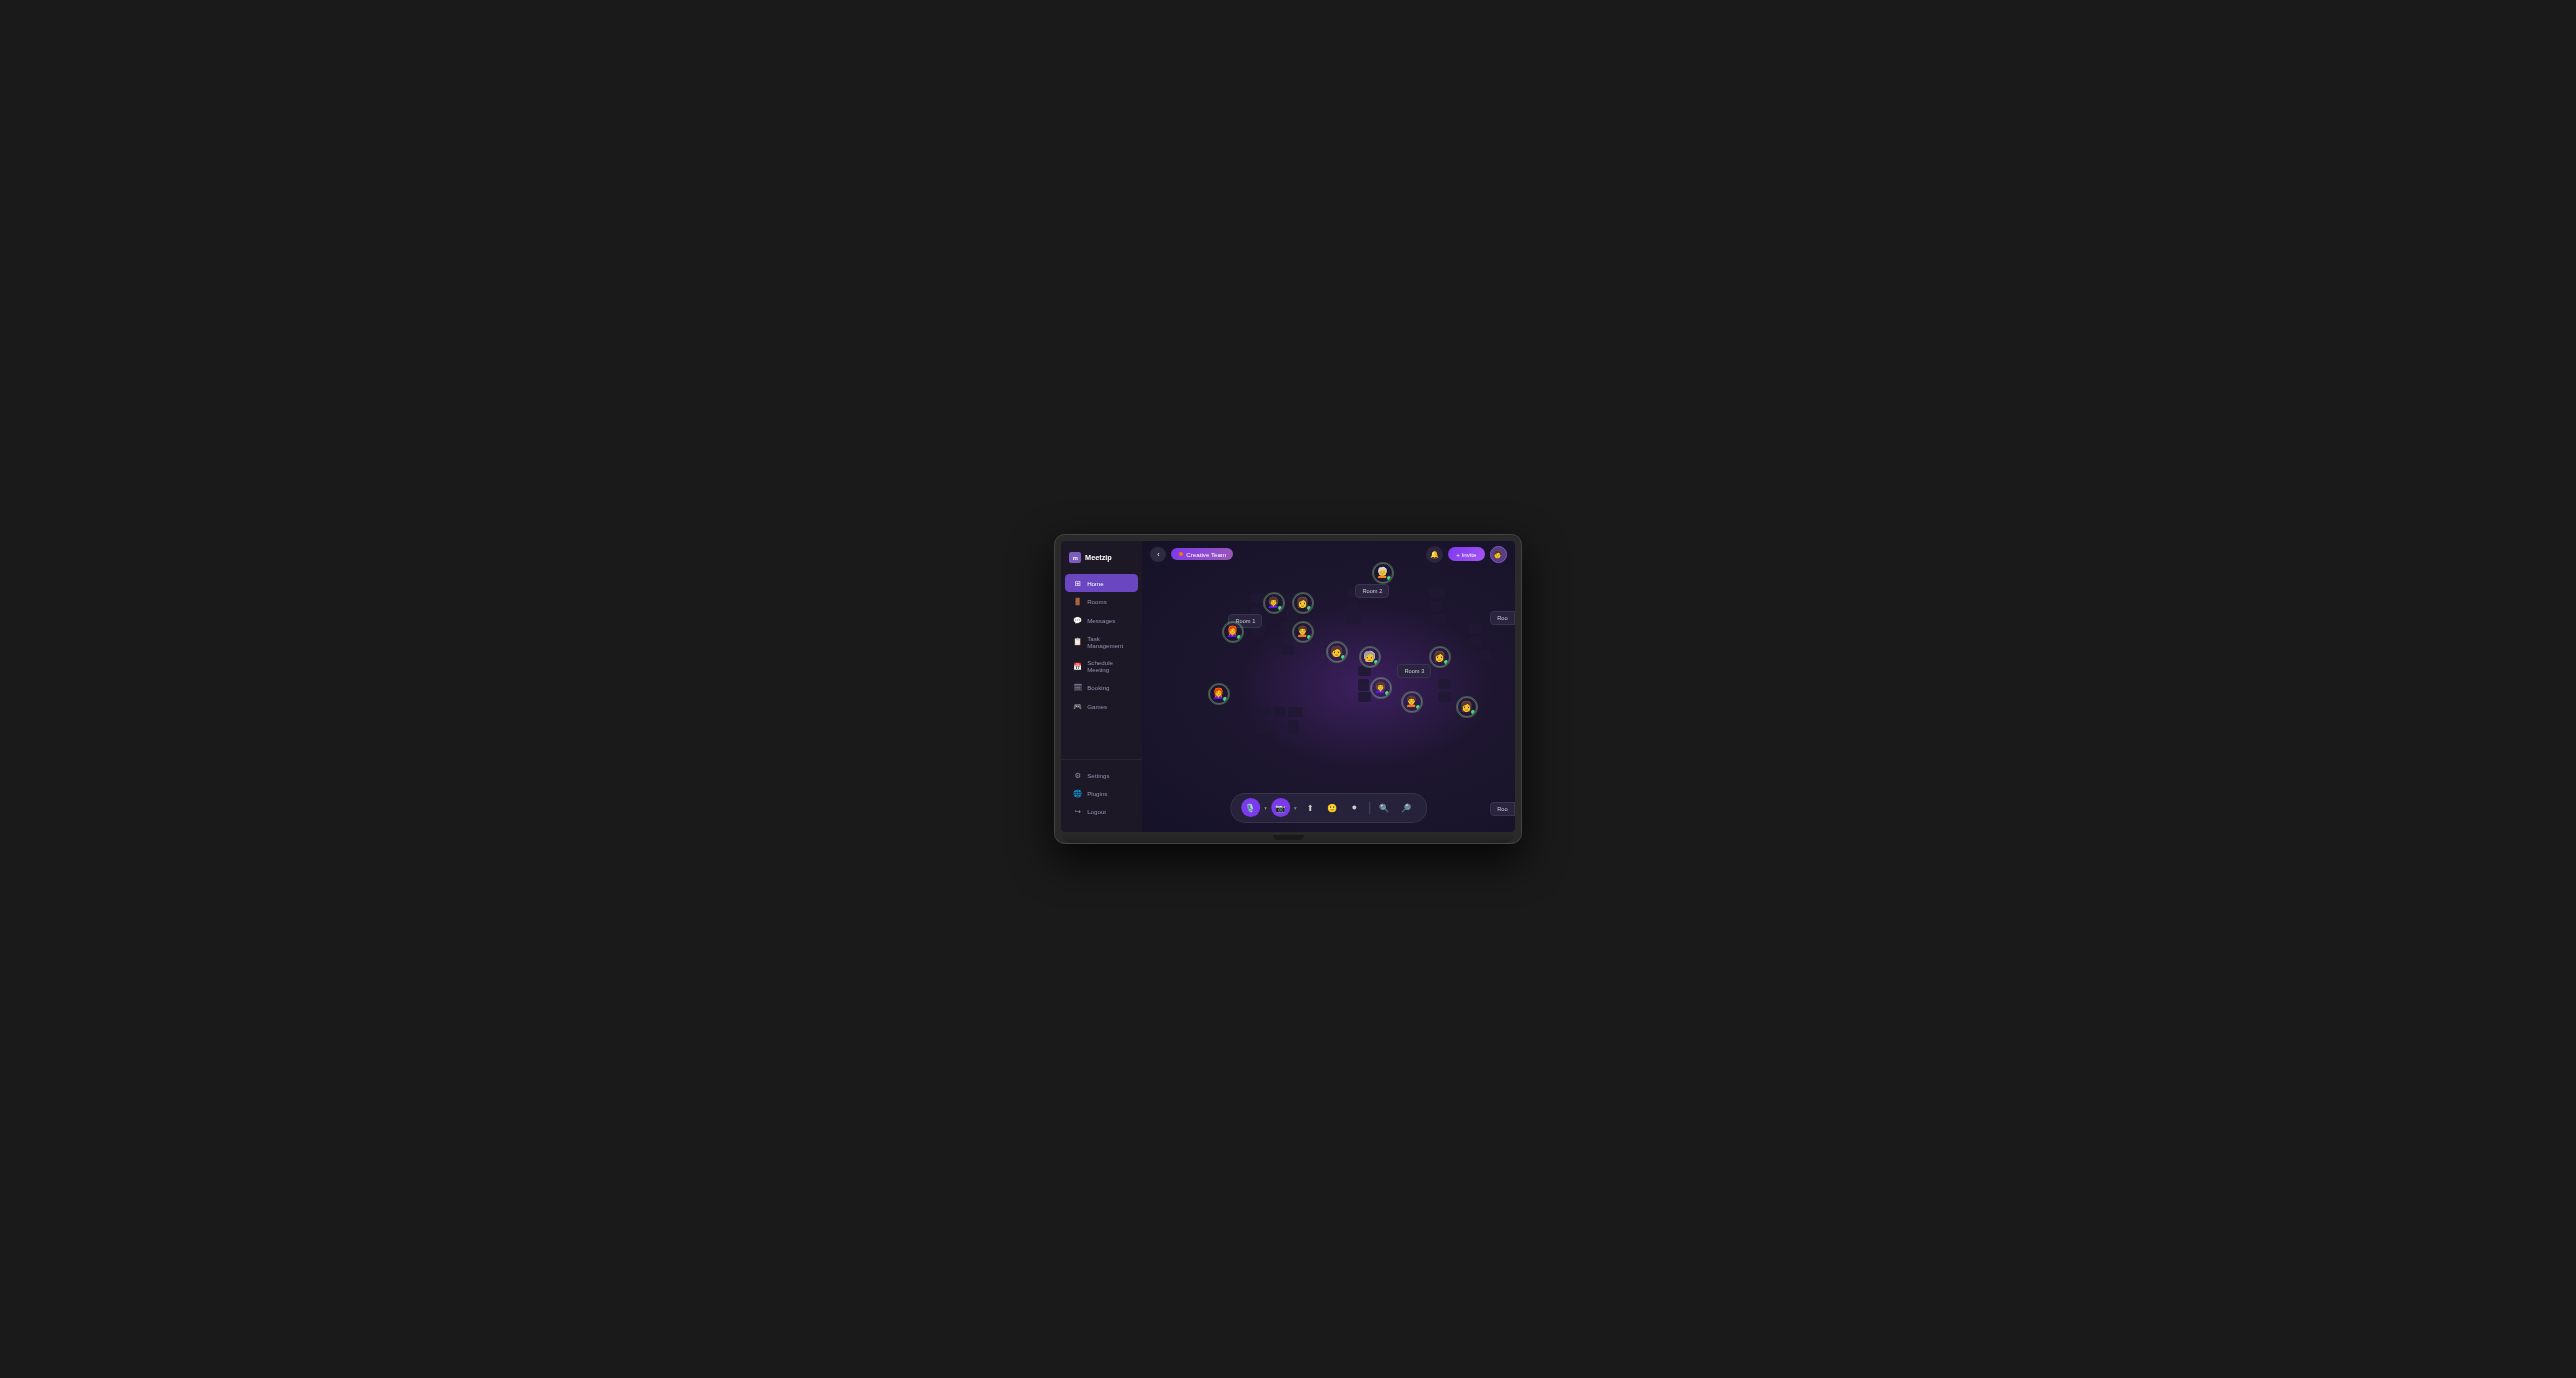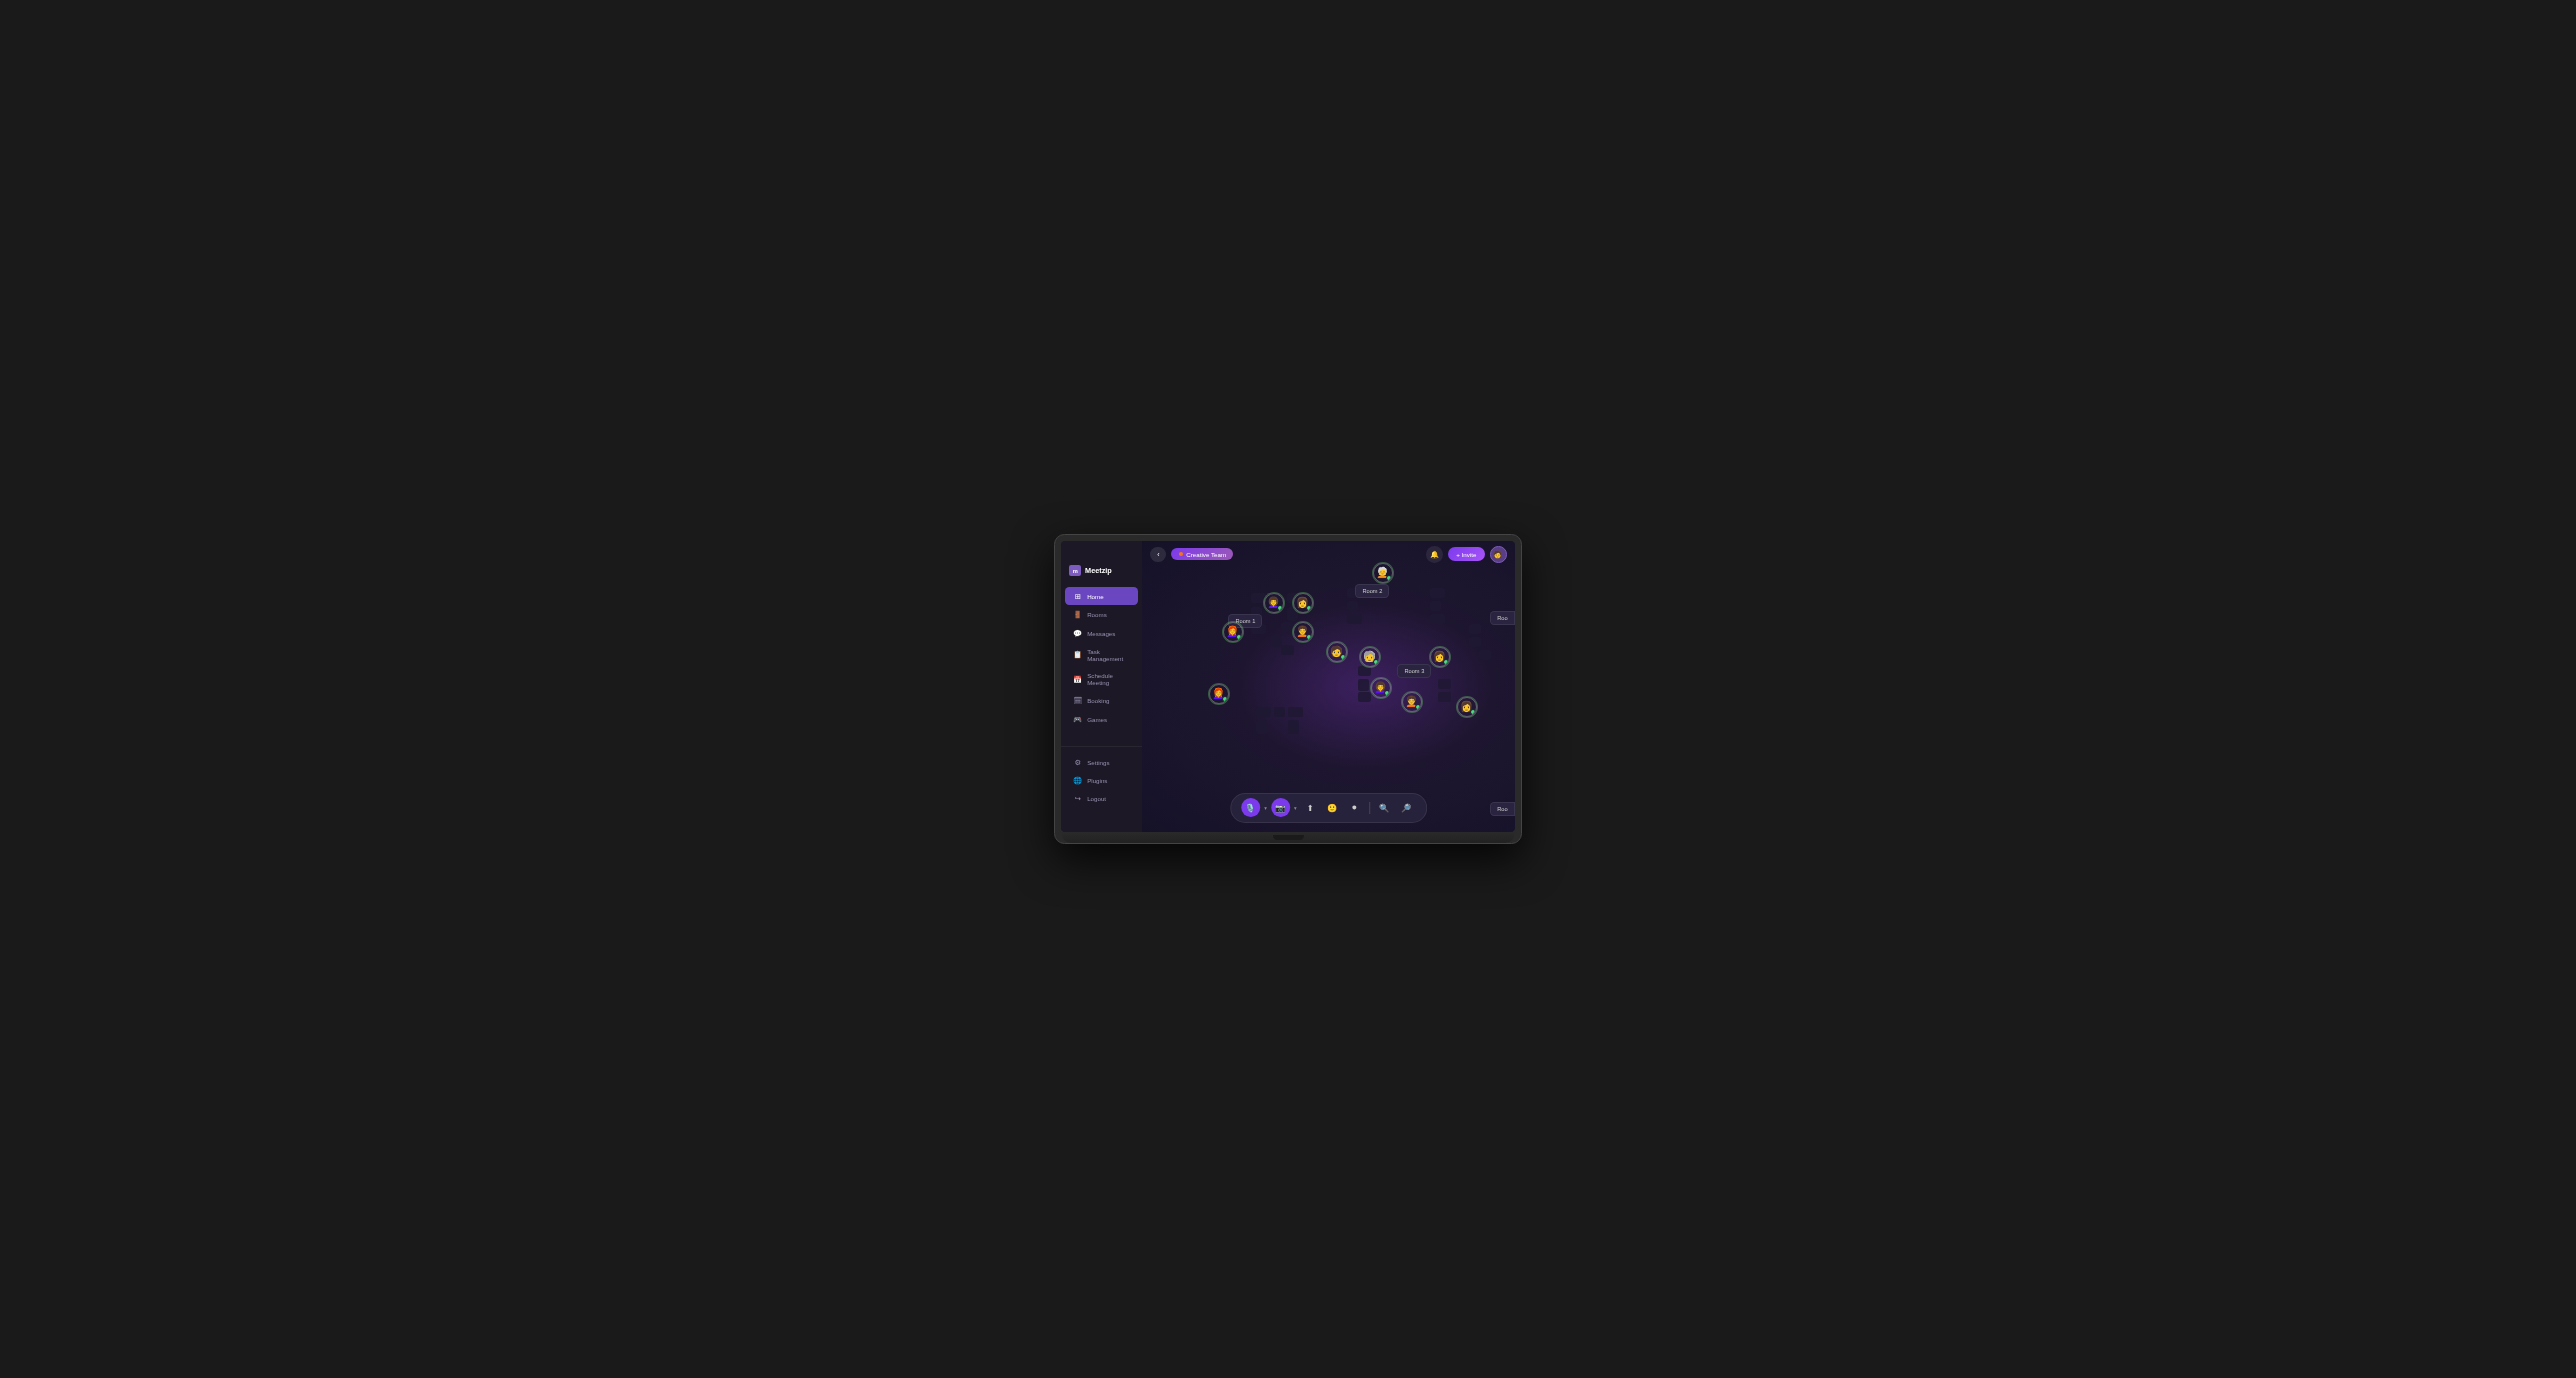--- a/index.html
+++ b/index.html
@@ -26,21 +26,21 @@
       display: flex;
       height: 291px;
     }
     
     .sidebar {
       width: 81px;
       background: #1c1825;
       display: flex;
       flex-direction: column;
       flex-shrink: 0;
-      padding: 24px 0;
+      padding: 11px 0;
     }
     .sidebar-logo {
       display: flex;
       align-items: center;
       gap: 4.2px;
       padding: 0 8.3px 10.4px 8.3px;
       color: #fff;
       font-weight: 600;
       font-size: 7.3px;
     }

